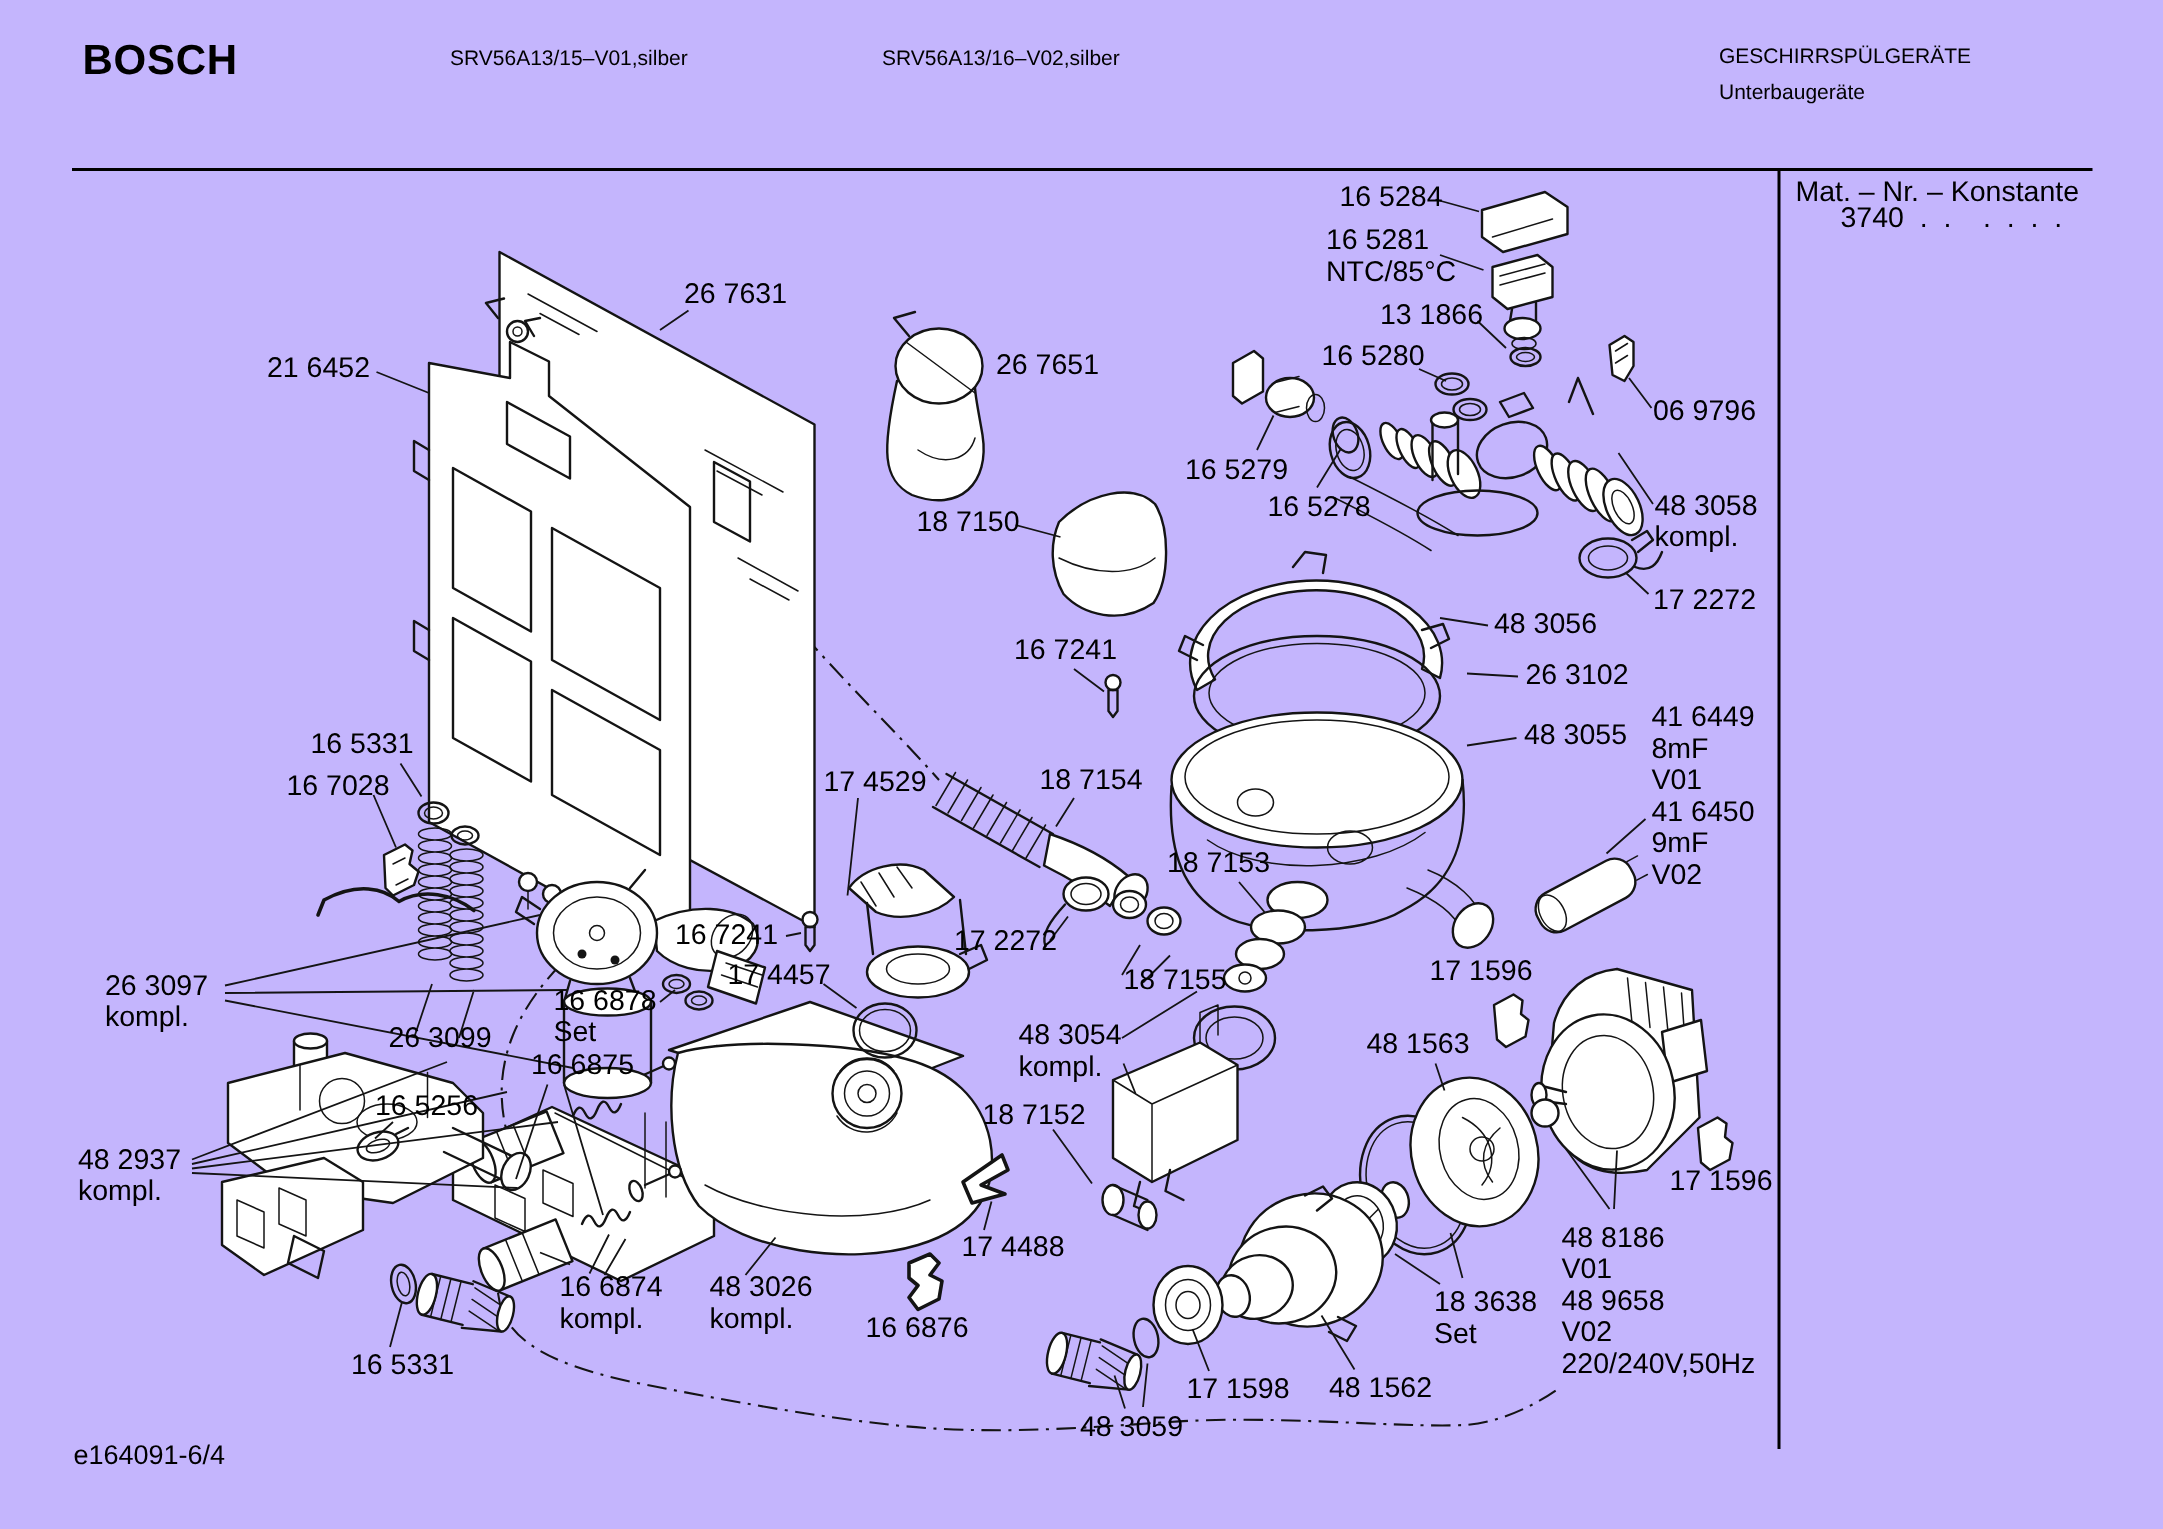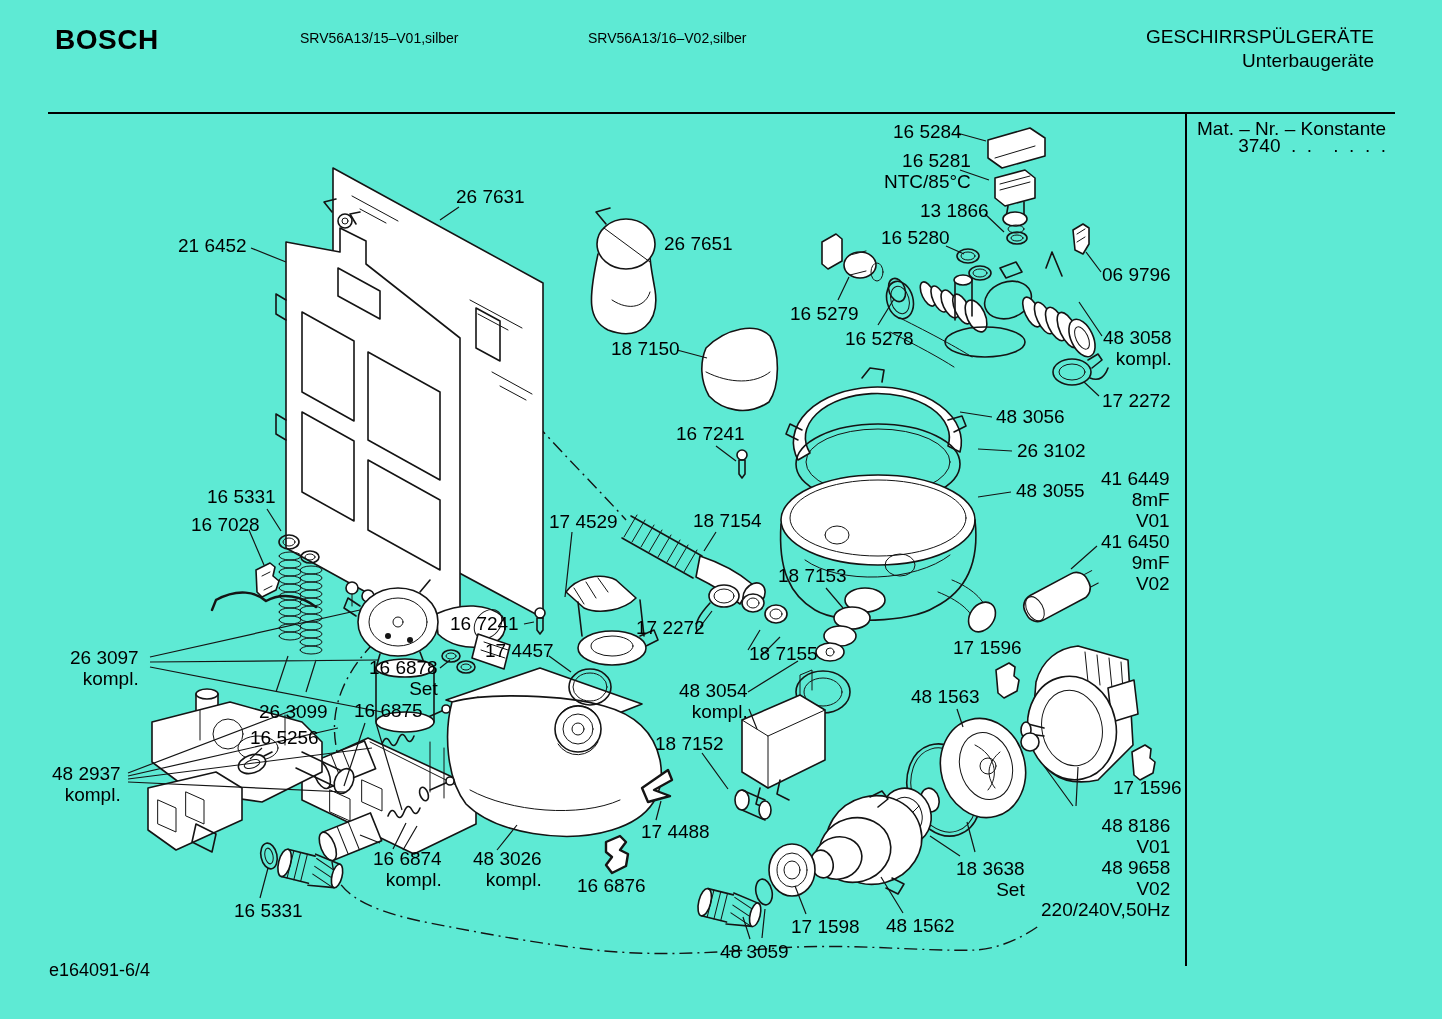--- a/index.html
+++ b/index.html
@@ -1,22 +1,22 @@
 <!DOCTYPE html>
 <html><head>
 <meta charset="utf-8">
 <style>
   html,body{margin:0;padding:0;background:#fff;}
-  .page{position:relative;width:1442px;height:1019px;background:#5eead4;overflow:hidden;
-        font-family:"Liberation Sans",sans-serif;color:#000;text-align:right;}
+  .page{position:relative;width:1442px;height:1019px;background:#c4b5fd;overflow:hidden;
+        font-family:"Liberation Sans",sans-serif;color:#000;}
   .brand{position:absolute;left:55px;top:24px;font-size:28px;font-weight:bold;letter-spacing:.5px;}
   .model{position:absolute;top:30px;font-size:14px;}
   .model-left{left:300px;}
   .model-right{left:588px;}
-  .doc-title{position:absolute;left:1146px;top:25px;font-size:19px;line-height:24px;}
+  .doc-title{position:absolute;left:1146px;top:25px;font-size:14px;line-height:24px;}
   .rule-h{position:absolute;left:48px;top:112px;width:1347px;height:2px;background:#000;}
   .rule-v{position:absolute;left:1185px;top:112px;width:2px;height:854px;background:#000;}
   .matnr{position:absolute;left:1197px;top:120px;font-size:19px;line-height:17px;}
   .matnr-value{white-space:pre;padding-left:30px;}
   .footer{position:absolute;left:49px;top:960px;font-size:18px;}
   .labels{position:absolute;left:0;top:0;width:100%;height:100%;pointer-events:none;}
   .part-label{position:absolute;font-size:19px;line-height:21px;white-space:pre-line;}
   svg.diag{position:absolute;left:0;top:0;}
   .ln{stroke:#141414;fill:none;stroke-width:1.6;stroke-linecap:round;stroke-linejoin:round;}
   .f{fill:#fff;}
@@ -430,21 +430,21 @@
       <div class="part-label" style="left: 693px; top: 510px;">18 7154</div>
       <div class="part-label" style="left: 778px; top: 565px;">18 7153</div>
       <div class="part-label" style="left: 450px; top: 613px;">16 7241</div>
       <div class="part-label" style="left: 636px; top: 617px;">17 2272</div>
       <div class="part-label" style="left: 705px; top: 643px; margin-left: 44px;">18 7155</div>
       <div class="part-label" style="left: 485px; top: 640px;">17 4457</div>
       <div class="part-label" style="left: 70px; top: 647px;">26 3097
 kompl.</div>
       <div class="part-label" style="left: 369px; top: 657px;">16 6878
 Set</div>
-      <div class="part-label" style="left: 259px; top: 701px;">26 3099</div>
+      <div class="part-label" style="left: 259px; top: 682px;">26 3099</div>
       <div class="part-label" style="left: 354px; top: 700px;">16 6875</div>
       <div class="part-label" style="left: 679px; top: 680px;">48 3054
 kompl.</div>
       <div class="part-label" style="left: 250px; top: 727px;">16 5256</div>
       <div class="part-label" style="left: 655px; top: 733px;">18 7152</div>
       <div class="part-label" style="left: 953px; top: 637px;">17 1596</div>
       <div class="part-label" style="left: 911px; top: 686px;">48 1563</div>
       <div class="part-label" style="left: 52px; top: 763px;">48 2937
 kompl.</div>
       <div class="part-label" style="left: 1113px; top: 777px;">17 1596</div>

